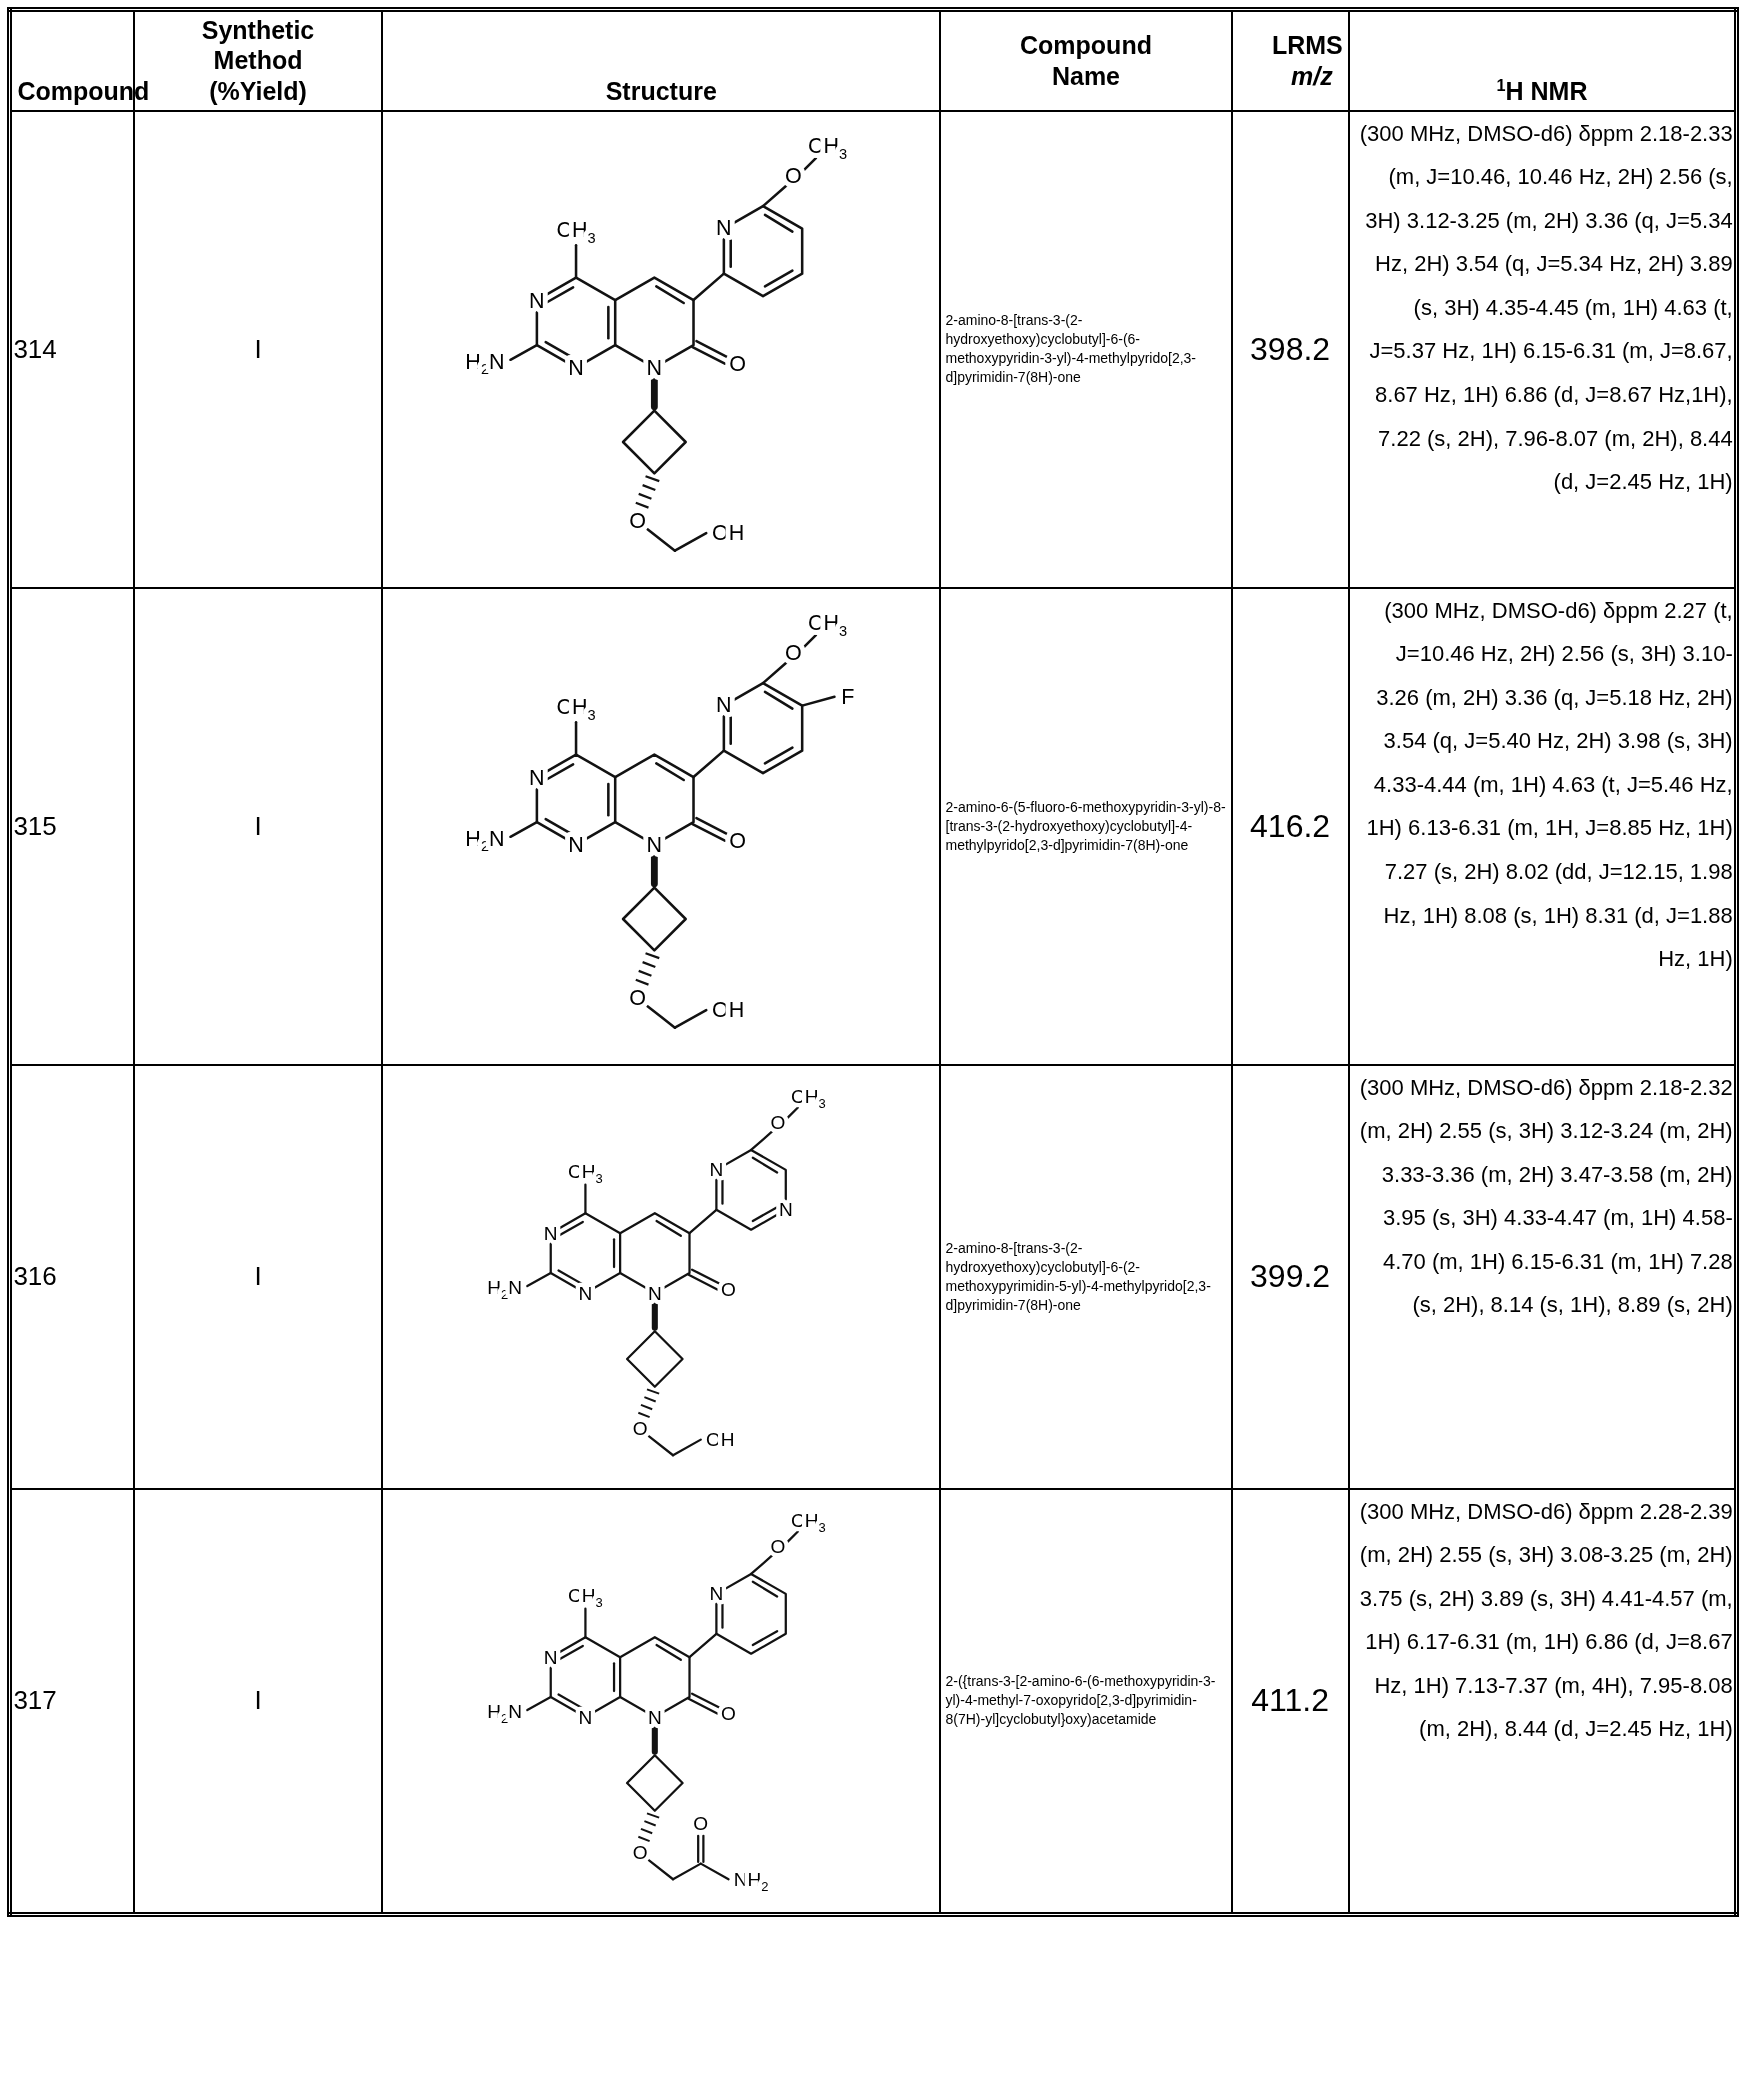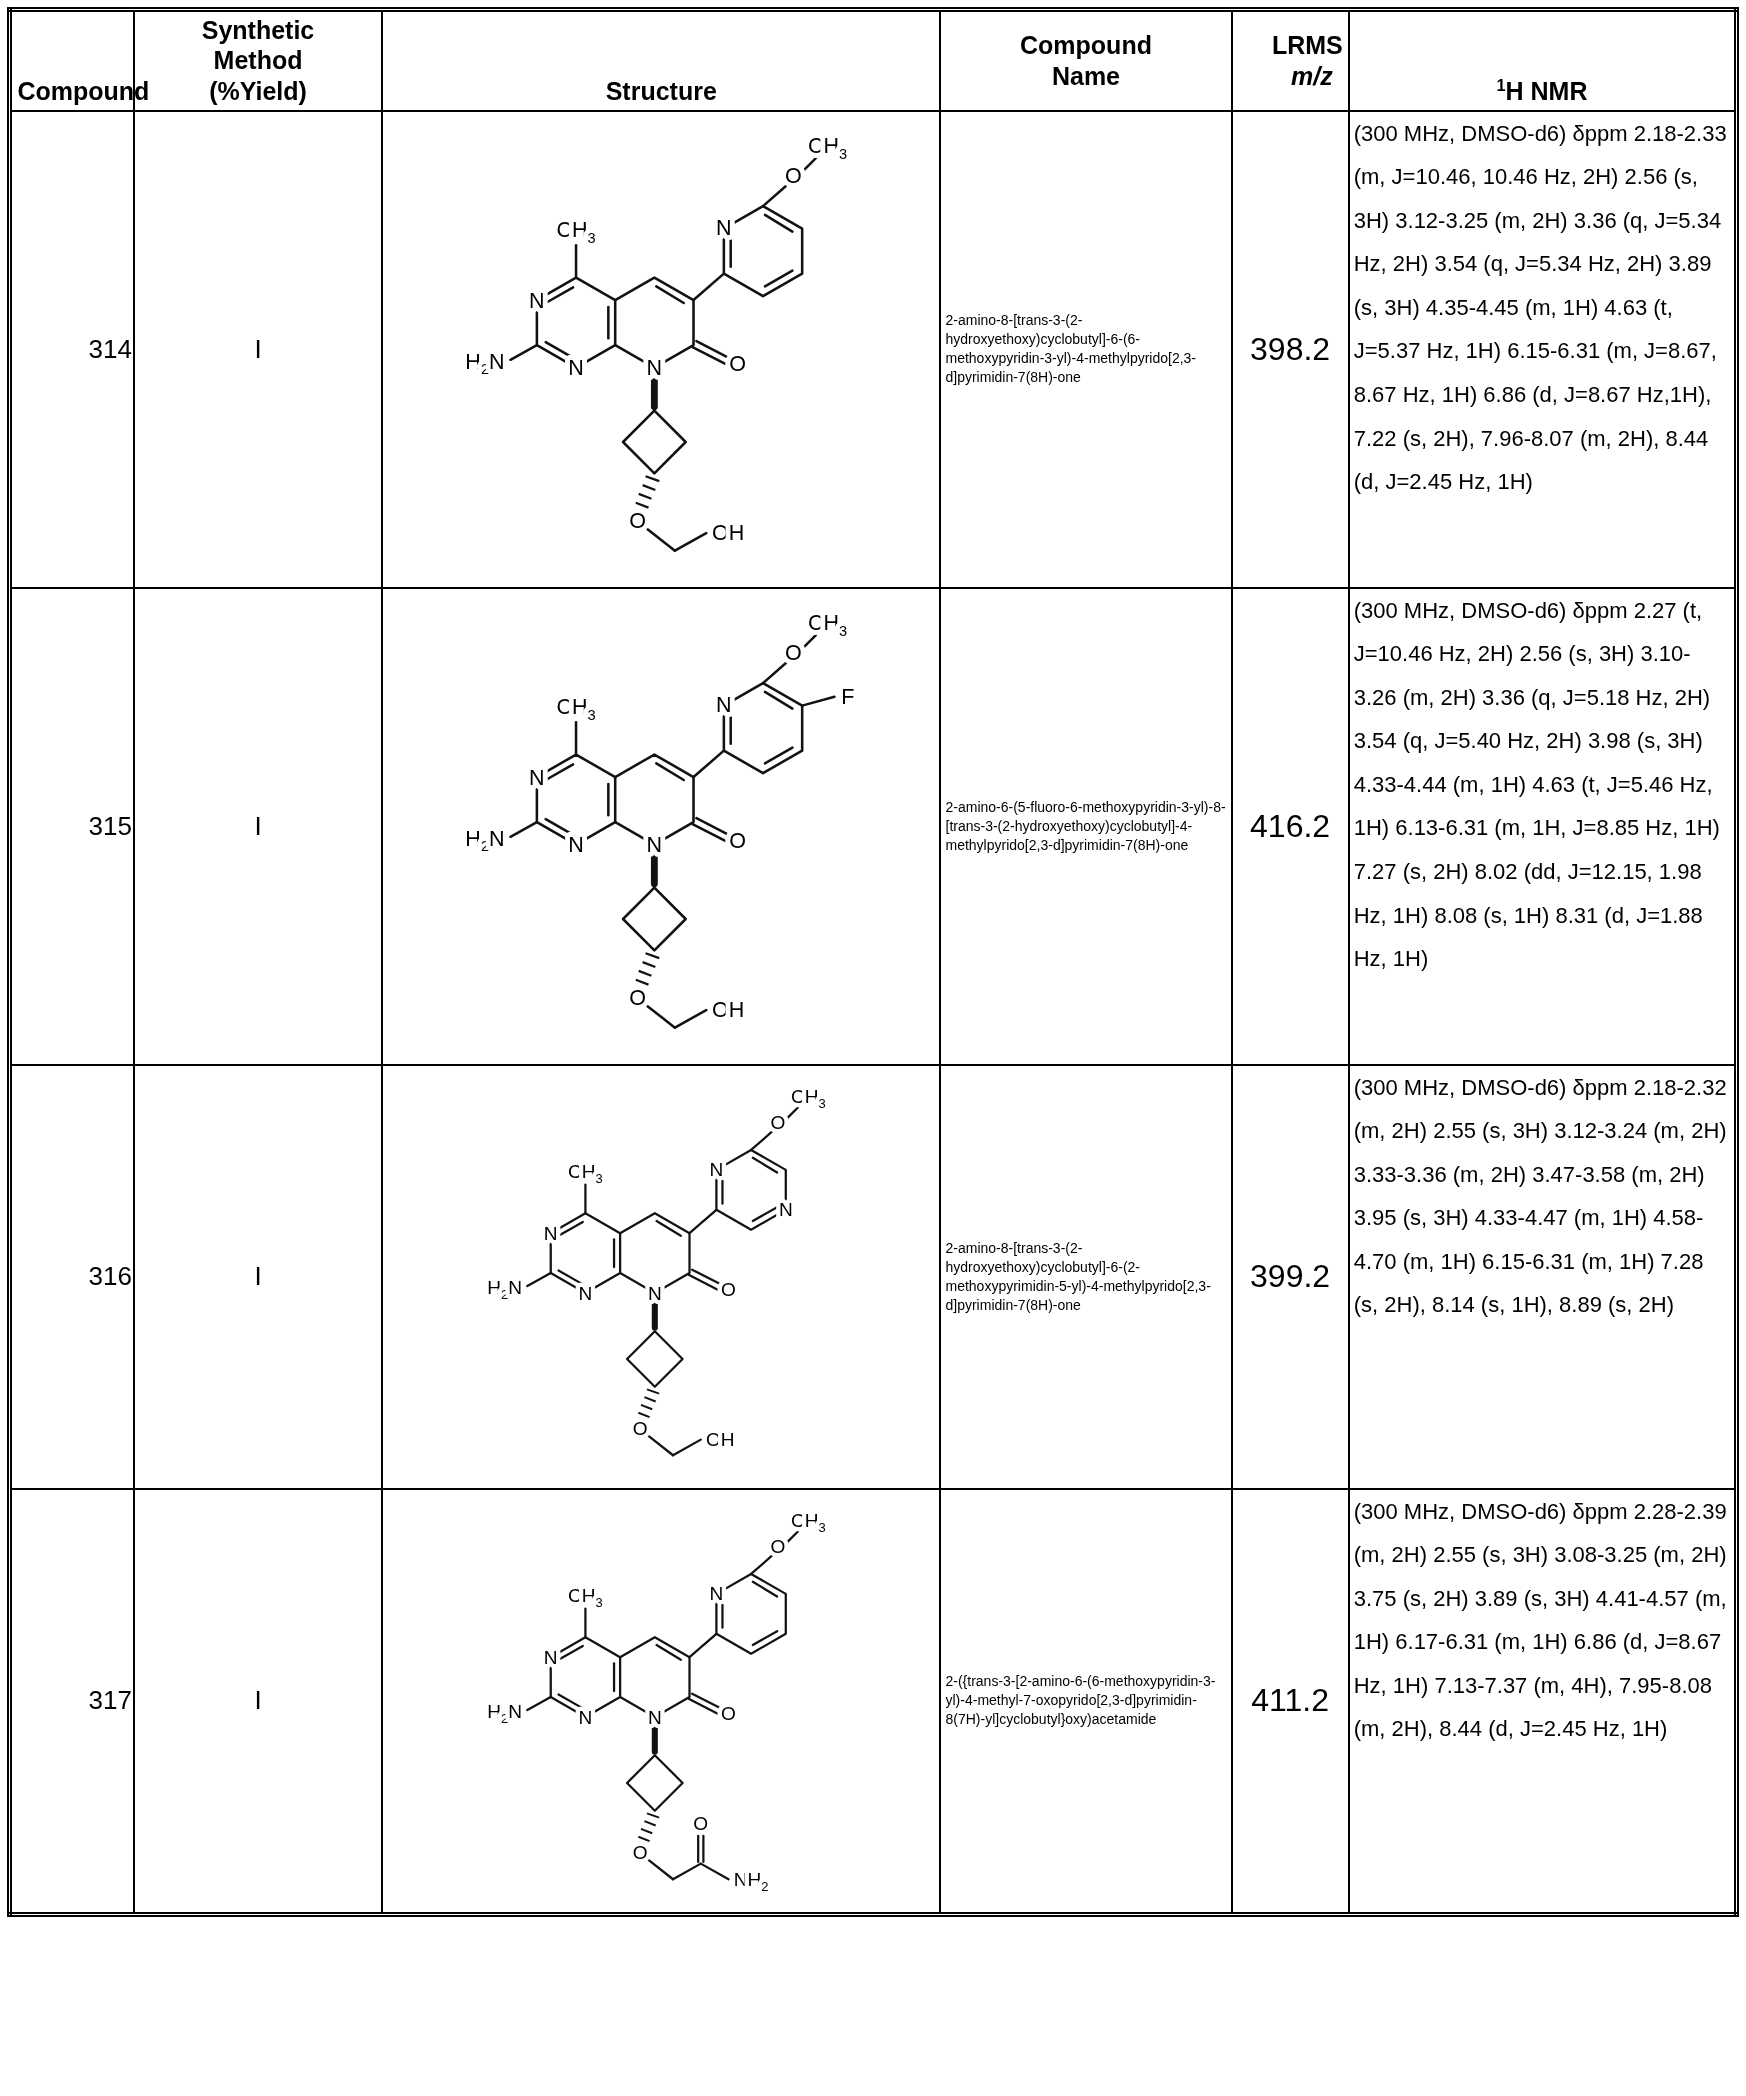--- a/index.html
+++ b/index.html
@@ -7,26 +7,26 @@
   .page{width:1747px;min-height:2097px;background:#fff;box-sizing:border-box;padding:6.6px 7.4px;}
   table.compound-table{border-collapse:collapse;width:1732px;table-layout:fixed;border:5.8px double #000;}
   th,td{border:2.5px solid #000;box-sizing:border-box;}
   thead th{font-weight:bold;font-size:25px;line-height:1.22;text-align:center;padding:3.3px 2.5px;white-space:pre-line;}
   th.h-compound{text-align:left;vertical-align:bottom;padding-left:5px;}
   th.h-method{vertical-align:middle;}
   th.h-structure{vertical-align:bottom;}
   th.h-name{vertical-align:middle;}
   th.h-lrms{vertical-align:middle;padding-left:37px;}
   th.h-nmr{vertical-align:bottom;}
-  td.c-compound{font-size:26px;text-align:right;vertical-align:middle;}
+  td.c-compound{font-size:26px;text-align:left;vertical-align:middle;}
   td.c-method{font-size:26px;text-align:center;vertical-align:middle;}
   td.c-structure{text-align:right;vertical-align:middle;padding:5px 1.7px;border-radius:23px;}
   td.c-name{font-size:14px;line-height:1.36;text-align:left;vertical-align:middle;padding:3.3px 1.7px 3.3px 4.1px;overflow-wrap:anywhere;hyphens:none;}
   td.c-lrms{font-size:32px;text-align:center;vertical-align:middle;}
-  td.c-nmr{font-size:22px;line-height:1.98;text-align:left;vertical-align:top;padding:0 1.7px 1.7px 4.1px;overflow-wrap:anywhere;margin-top:8px;}
+  td.c-nmr{font-size:22px;line-height:1.98;text-align:right;vertical-align:top;padding:0 1.7px 1.7px 4.1px;overflow-wrap:anywhere;margin-top:8px;}
   i.mz{font-style:italic;margin-left:9px;}
   sup{font-size:65%;}
   svg.structure{display:block;margin:0 auto;}
   .bond{stroke:#121212;stroke-width:2.6;fill:none;stroke-linecap:round;stroke-linejoin:round;}
   .bond-bold{stroke-width:7;}
   .hash{stroke:#121212;stroke-width:2.3;}
   text.atom{font-family:"Liberation Sans",sans-serif;font-size:22px;fill:#000;stroke:#fff;stroke-width:10px;paint-order:stroke;stroke-linejoin:round;}
 </style>
 </head>
 <body>

